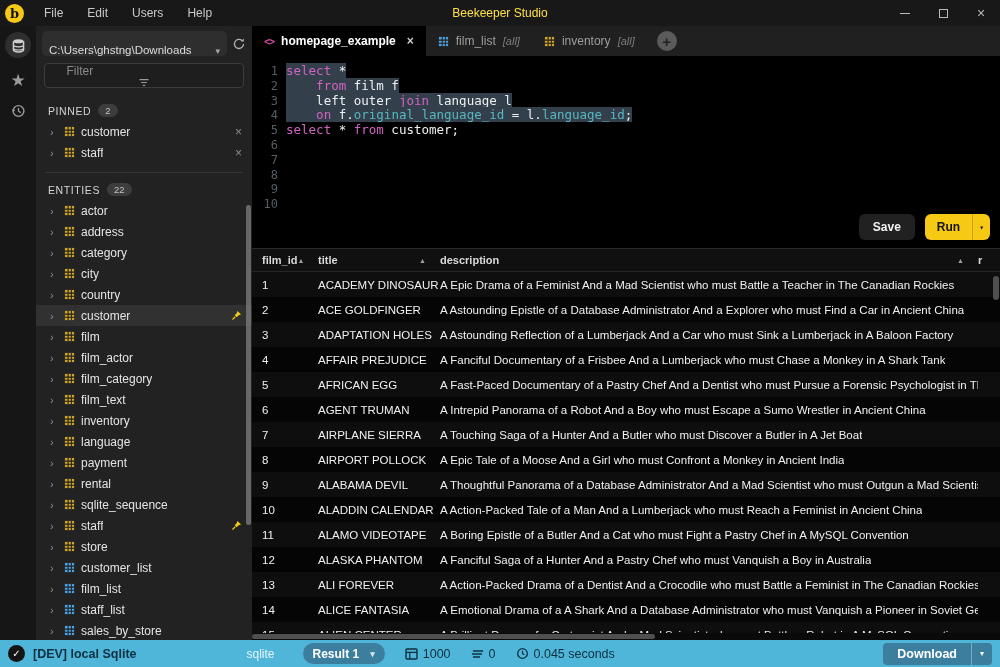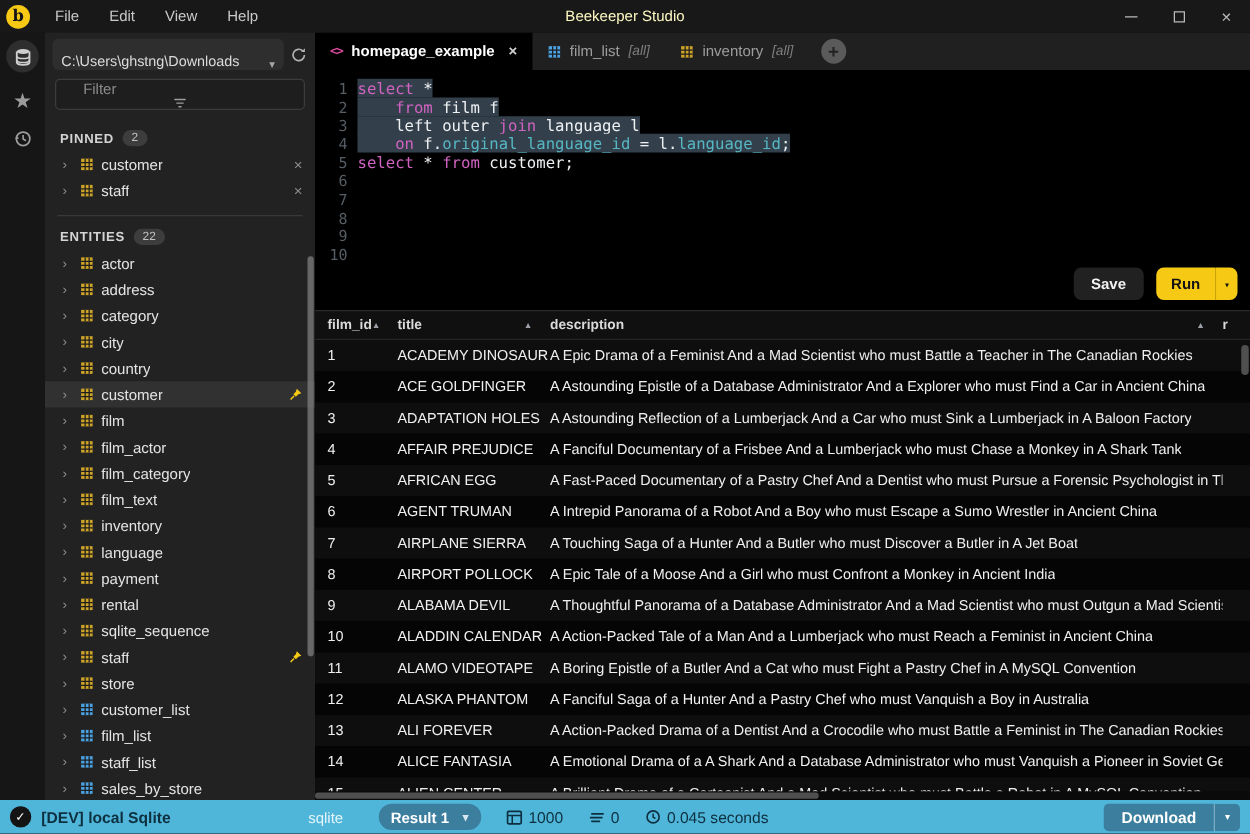--- a/index.html
+++ b/index.html
@@ -5,21 +5,21 @@
   * { margin:0; padding:0; box-sizing:border-box; }
   html,body { width:1000px; height:667px; background:#000; overflow:hidden; }
   body { font-family:"Liberation Sans", sans-serif; -webkit-font-smoothing:antialiased; }
   .app { width:1000px; height:667px; display:flex; flex-direction:column; background:#111; }
 
   
   .titlebar { height:26px; background:#181818; display:flex; align-items:center; flex:0 0 26px; position:relative; }
   .logo { width:19px; height:19px; border-radius:50%; background:#f6c915; color:#131313; font-weight:bold; font-size:13px; display:flex; align-items:center; justify-content:center; margin:0 10px 0 5px; font-family:"DejaVu Serif", serif; }
   .menus { display:flex; gap:4px; }
   .menu-item { color:#c9c9c9; font-size:12px; padding:3px 10px; cursor:default; }
-  .win-title { position:absolute; left:0; right:0; text-align:center; color:#fef9c3; font-size:12px; pointer-events:none; }
+  .win-title { position:absolute; left:0; right:0; text-align:center; color:#fde047; font-size:12px; pointer-events:none; }
   .win-controls { margin-left:auto; display:flex; align-items:center; gap:0; z-index:2; }
   .win-btn { width:38px; height:26px; display:flex; align-items:center; justify-content:center; color:#b9b9b9; }
   .wb-min { width:10px; height:0; border-top:1.4px solid #b9b9b9; }
   .wb-max { width:9px; height:9px; border:1.3px solid #b9b9b9; }
   .wb-close { font-size:14px; line-height:1; }
 
   
   .main { flex:1; display:flex; min-height:0; }
   .iconstrip { width:36px; background:#161616; display:flex; flex-direction:column; align-items:center; padding-top:6px; gap:14px; flex:0 0 36px; }
   .strip-db { width:26px; height:26px; border-radius:50%; background:#2e2e2e; display:flex; align-items:center; justify-content:center; }
@@ -28,21 +28,21 @@
   
   .sidebar { width:216px; background:#222222; flex:0 0 216px; position:relative; display:flex; flex-direction:column; overflow:hidden; }
   .conn-row { display:flex; align-items:center; padding:5px 6px 4px 6px; gap:5px; }
   .conn-select { flex:1; background:#2e2e2e; border-radius:5px; height:25px; display:flex; align-items:flex-end; padding:0 7px; color:#dcdcdc; font-size:11.5px; min-width:0; }
   .conn-path { overflow:hidden; white-space:nowrap; flex:1; }
   .caret { color:#a8a8a8; font-size:9px; margin-left:4px; }
   .filter-row { margin:3px 8px 6px 8px; border:1px solid #3c3c3c; border-radius:4px; height:25px; display:flex; align-items:center; padding:0 8px; background:#1e1e1e;flex-direction:column; }
   .filter-input { flex:1; background:transparent; border:none; outline:none; color:#cfcfcf; font-size:12px; }
   .filter-input::placeholder { color:#8b8b8b; }
   .sec-head { display:flex; align-items:center; gap:7px; padding:10px 12px 4px 12px; }
-  .sec-label { color:#d4d4d4; font-size:10.5px; font-weight:bold; letter-spacing:.6px; }
+  .sec-label { color:#d4d4d4; font-size:10.5px; font-weight:normal; letter-spacing:.6px; }
   .badge { background:#3d3d3d; color:#c2c2c2; font-size:9.5px; border-radius:8px; padding:1px 7px; }
   .divider { border-top:1px solid #383838; margin:9px 10px 0 10px; }
   .ent-list { }
   .ent-row { height:21px; display:flex; align-items:center; padding:0 10px 0 14px; gap:6px; color:#e4e4e4; font-size:12px; position:relative; }
   .ent-row.selected { background:rgba(255,255,255,0.07); }
   .chev { color:#8f8f8f; font-size:11px; width:8px; flex:0 0 8px; }
   .grid-ic { width:11px; height:11px; flex:0 0 11px; }
   .ent-name { overflow:hidden; white-space:nowrap; text-overflow:ellipsis; }
   .row-x { margin-left:auto; color:#8d8d8d; font-size:12px; }
   .pin { margin-left:auto; }
@@ -106,21 +106,21 @@
 </head>
 <body>
 
 <div class="app">
 
   <div class="titlebar">
     <div class="logo">b</div>
     <div class="menus" id="menus">
         <span class="menu-item">File</span>
         <span class="menu-item">Edit</span>
-        <span class="menu-item">View</span>
+        <span class="menu-item">Users</span>
         <span class="menu-item">Help</span>
       </div>
     <div class="win-title">Beekeeper Studio</div>
     <div class="win-controls">
       <div class="win-btn">
           <span class="wb-min"></span>
         </div>
       <div class="win-btn">
           <span class="wb-max"></span>
         </div>

